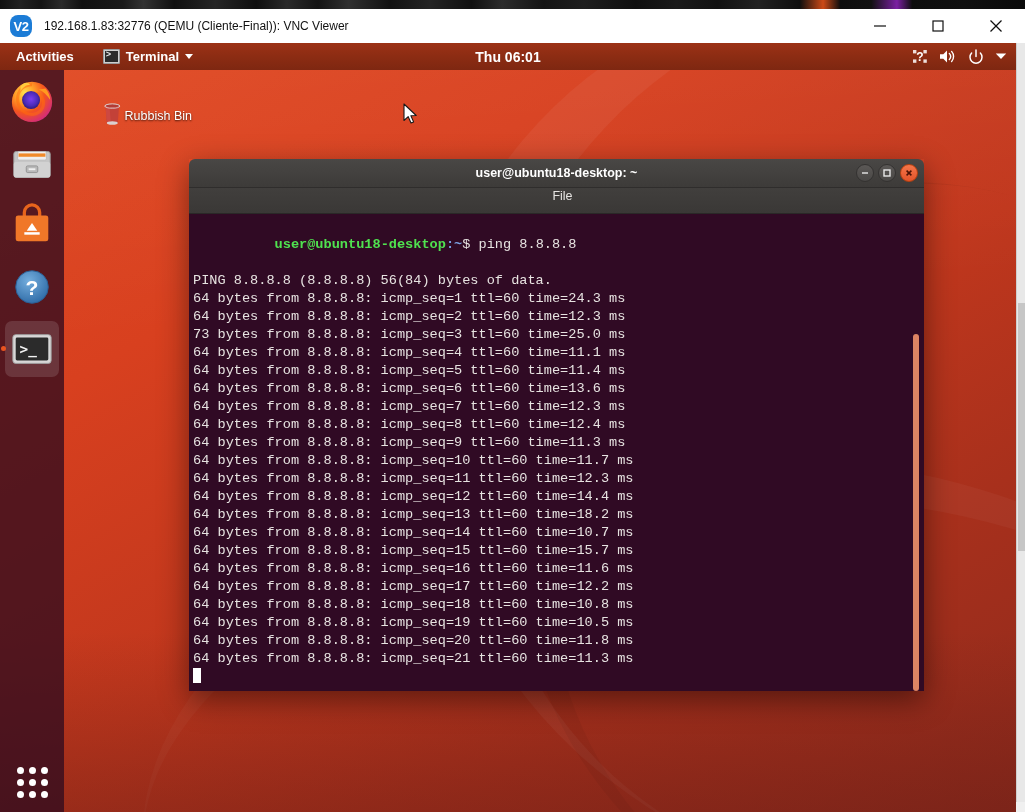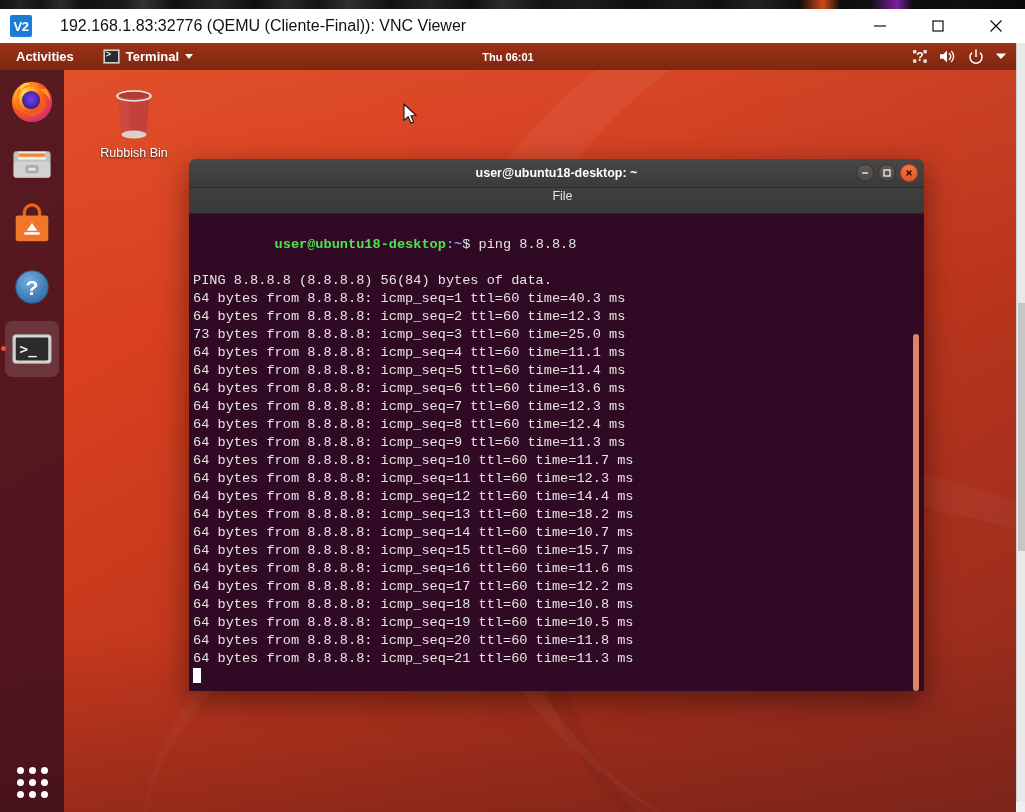--- a/index.html
+++ b/index.html
@@ -40,30 +40,30 @@
   .vnc-titlebar {
     position: absolute; left: 0; top: 9px;
     width: 1025px; height: 34px;
     background: #ffffff;
     display: flex; align-items: center;
   }
   .vnc-logo {
     width: 22px; height: 22px;
     margin-left: 10px;
     background: #1c7cd6;
-    border-radius: 2px;
+    border-radius: 8px;
     color: #fff;
     font-size: 13px; font-weight: bold;
     display: flex; align-items: center; justify-content: center;
     letter-spacing: -0.5px;
     font-family: "Liberation Sans", sans-serif;
   }
   .vnc-title {
-    margin-left: 28px;
-    font-size: 16px;
+    margin-left: 12px;
+    font-size: 12px;
     color: #111;
     white-space: nowrap;
     font-family: "Liberation Sans", sans-serif;
   }
   .vnc-wincontrols {
     margin-left: auto;
     display: flex; align-items: center; height: 34px;
   }
   .vnc-wc {
     width: 58px; height: 34px;
@@ -175,21 +175,21 @@
   }
   .tb-caret {
     width: 0; height: 0;
     border-left: 4.5px solid transparent;
     border-right: 4.5px solid transparent;
     border-top: 5px solid #ffffff;
   }
   .tb-clock {
     position: absolute; left: 0; right: 0;
     text-align: center;
-    font-size: 11px; font-weight: bold;
+    font-size: 14px; font-weight: bold;
     pointer-events: none;
   }
   .tb-clock span { pointer-events: auto; }
   .tb-right {
     margin-left: auto; margin-right: 9px;
     display: flex; align-items: center; gap: 11px;
     z-index: 2;
   }
   .ic { display: block; }
 
@@ -232,23 +232,23 @@
     grid-template-rows: repeat(3, 7px);
     gap: 5px;
   }
   .appgrid-dots i {
     width: 7px; height: 7px; border-radius: 50%;
     background: #ffffff; display: block;
   }
 
   
   .desktop-icon {
-    position: absolute; left: 88px; top: 42px;
+    position: absolute; left: 100px; top: 42px;
     width: 92px;
-    display: flex; flex-direction: column; align-items: center;
+    display: flex; flex-direction: row; align-items: center;
     z-index: 5;
   }
   .trash-svg { display: block; }
   .desktop-icon-label {
     margin-top: 3px;
     color: #ffffff;
     font-size: 12.5px;
     text-shadow: 0 1px 2px rgba(0,0,0,0.75);
     font-family: "Liberation Sans", sans-serif;
     white-space: nowrap;
@@ -566,21 +566,21 @@
         <div class="term-menu-item">Terminal</div>
         <div class="term-menu-item">Edit</div>
       </div>
 
       <div class="term-body">
         <div class="term-line">
           <span class="prompt-user">user@ubuntu18-desktop</span><span class="prompt-path">:~</span><span class="prompt-sym">$ </span><span class="prompt-sym">ping 8.8.8.8</span>
         </div>
         <div id="term-output">
             <div class="term-line">PING 8.8.8.8 (8.8.8.8) 56(84) bytes of data.</div>
-            <div class="term-line">64 bytes from 8.8.8.8: icmp_seq=1 ttl=60 time=40.3 ms</div>
+            <div class="term-line">64 bytes from 8.8.8.8: icmp_seq=1 ttl=60 time=24.3 ms</div>
             <div class="term-line">64 bytes from 8.8.8.8: icmp_seq=2 ttl=60 time=12.3 ms</div>
             <div class="term-line">73 bytes from 8.8.8.8: icmp_seq=3 ttl=60 time=25.0 ms</div>
             <div class="term-line">64 bytes from 8.8.8.8: icmp_seq=4 ttl=60 time=11.1 ms</div>
             <div class="term-line">64 bytes from 8.8.8.8: icmp_seq=5 ttl=60 time=11.4 ms</div>
             <div class="term-line">64 bytes from 8.8.8.8: icmp_seq=6 ttl=60 time=13.6 ms</div>
             <div class="term-line">64 bytes from 8.8.8.8: icmp_seq=7 ttl=60 time=12.3 ms</div>
             <div class="term-line">64 bytes from 8.8.8.8: icmp_seq=8 ttl=60 time=12.4 ms</div>
             <div class="term-line">64 bytes from 8.8.8.8: icmp_seq=9 ttl=60 time=11.3 ms</div>
             <div class="term-line">64 bytes from 8.8.8.8: icmp_seq=10 ttl=60 time=11.7 ms</div>
             <div class="term-line">64 bytes from 8.8.8.8: icmp_seq=11 ttl=60 time=12.3 ms</div>

